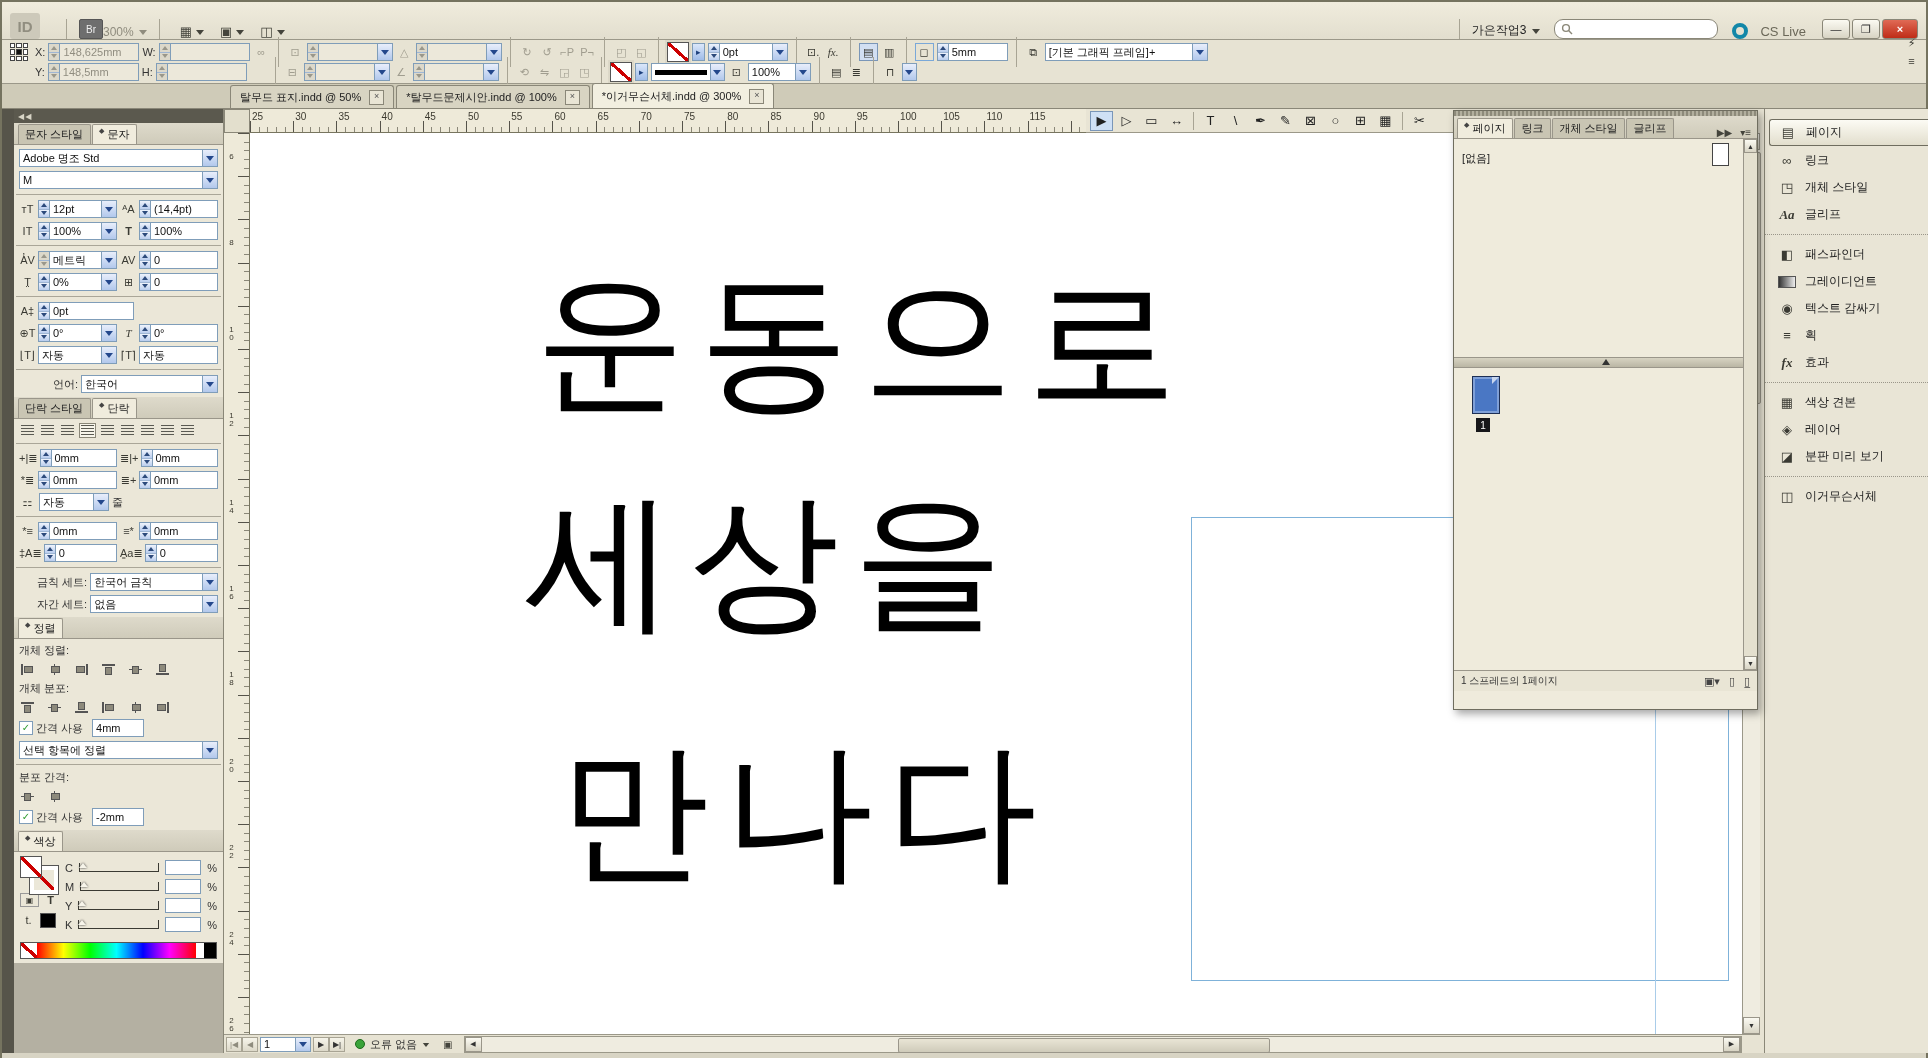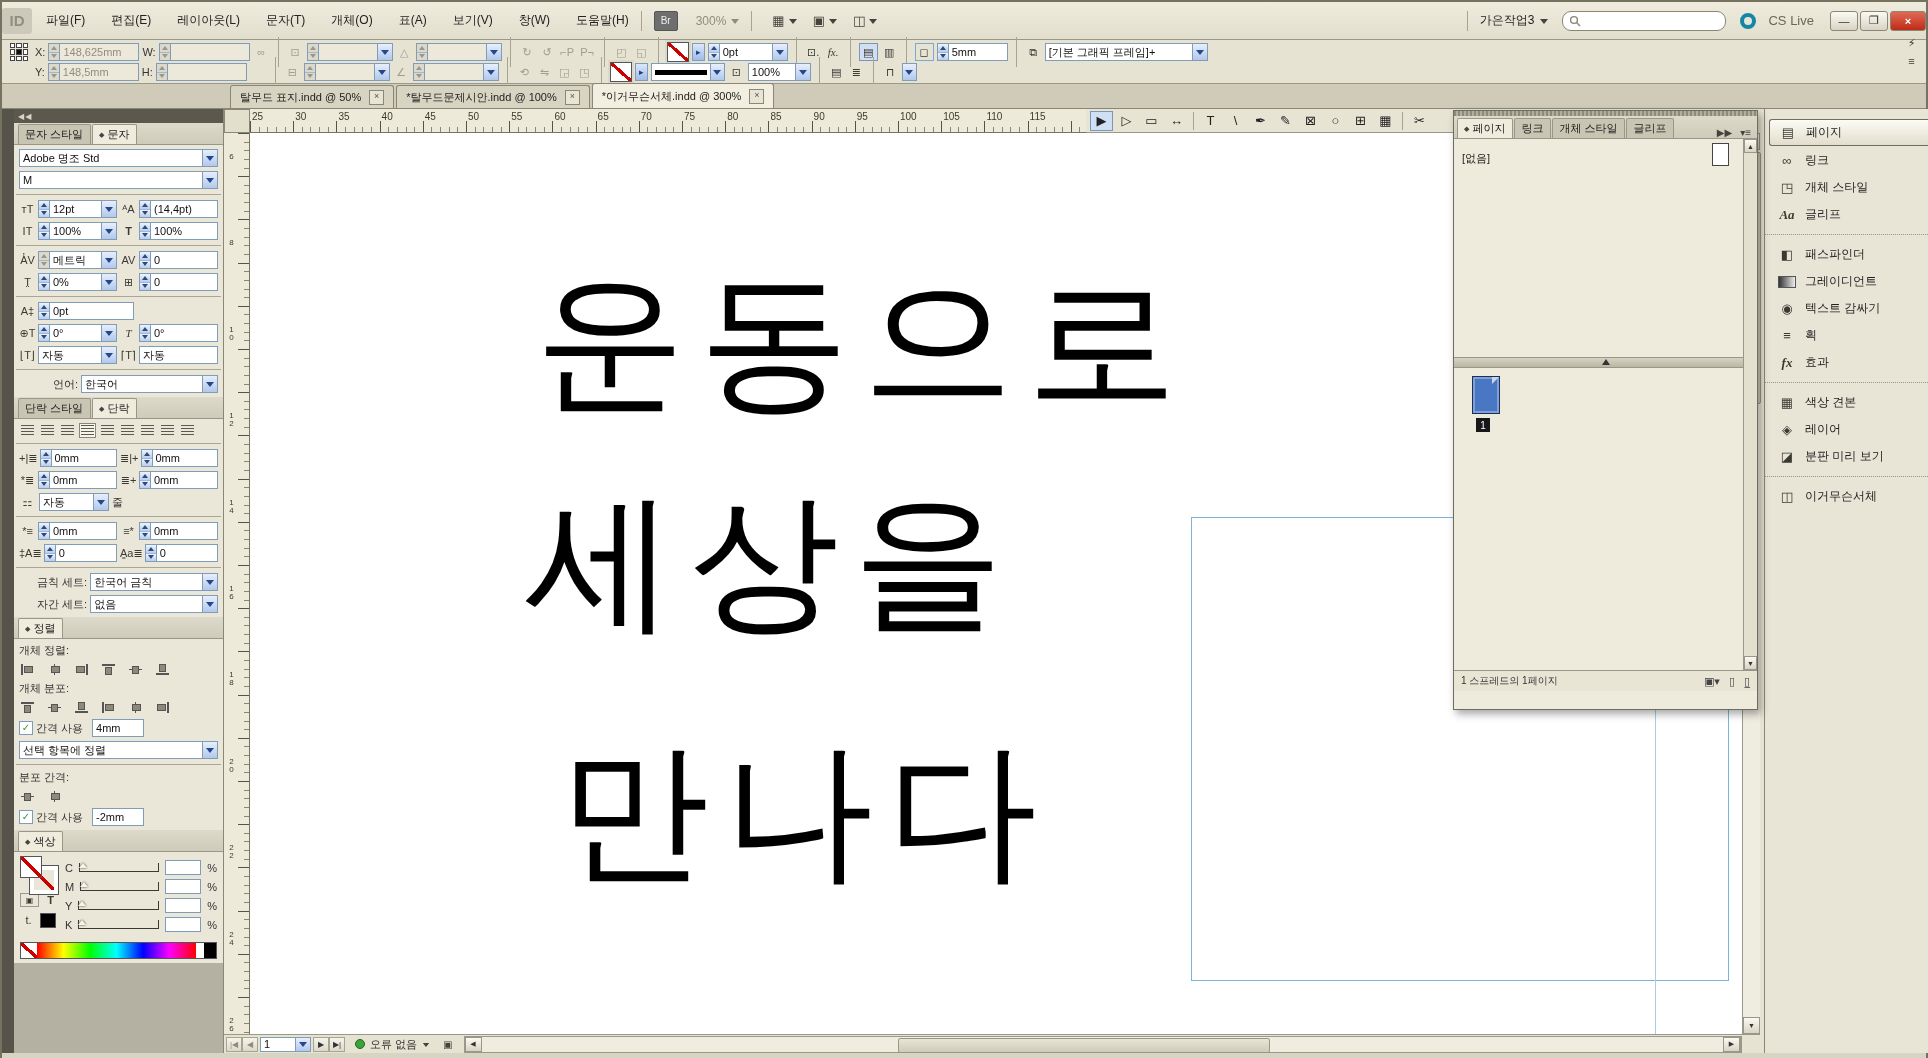--- a/index.html
+++ b/index.html
@@ -21,27 +21,27 @@
   .spin.dis .dn::after{border-top-color:#9a978b}
   .dd{width:15px;height:18px;background:linear-gradient(#e8eefb,#b2c8ec);border:1px solid #7f9db9;border-left:none;display:flex;align-items:center;justify-content:center;box-sizing:border-box}
   .dd::after{content:"";border:4px solid transparent;border-top:5px solid #24488c;margin-top:5px}
   .ic{min-width:17px;height:16px;display:flex;align-items:center;justify-content:center;font-size:11px;color:#3a3a33;text-align:center}
   .ic.grey{color:#a09d8f}
   .vsep{width:1px;height:30px;background:#a8a494;margin:0 5px}
   .lbl{color:#333;white-space:nowrap}
   .cb{width:12px;height:12px;background:#fff;border:1px solid #7f9db9;color:#2e9b2e;font-size:10px;line-height:11px;text-align:center;font-weight:bold}
 
   
-  #titlebar{position:absolute;left:0;top:0;width:100%;height:38px;display:flex;align-items:center;background:linear-gradient(#f0ecdd,#e2dece);border-bottom:1px solid #9b9889;padding:0 0;box-sizing:border-box}
+  #titlebar{position:absolute;left:0;top:0;width:100%;height:38px;display:flex;align-items:flex-end;background:linear-gradient(#f0ecdd,#e2dece);border-bottom:1px solid #9b9889;padding:0 8px;box-sizing:border-box}
   #id-logo{width:30px;height:26px;border-radius:3px;background:#cdc9ba;color:#918e80;font-weight:bold;font-size:15px;display:flex;align-items:center;justify-content:center;margin-right:14px}
   #menus{display:flex;gap:26px;font-size:12px;color:#222}
   .menu-item{cursor:default;white-space:nowrap}
   .tb-sep{width:1px;height:20px;background:#a8a494;margin:0 12px}
   #br-btn{width:22px;height:18px;background:#6e6e6e;color:#eee;font-size:10px;border-radius:2px;display:flex;align-items:center;justify-content:center;border:1px solid #555}
-  #zoom-dd{display:flex;align-items:center;gap:5px;color:#8f8c7e;font-size:12px;margin-left:18px}
+  #zoom-dd{display:flex;align-items:center;gap:5px;color:#8f8c7e;font-size:12px;}
   .mini-dd{display:flex;align-items:center;gap:4px;margin:0 8px;color:#44443c;font-size:13px}
   .caret{border:4px solid transparent;border-top:5px solid #44443c;margin-top:5px;display:inline-block}
   .caret.grey{border-top-color:#8f8c7e}
   #ws-dd{display:flex;align-items:center;gap:6px;font-size:12px;color:#222}
   #search-box{width:150px;height:18px;background:#fff;border:1px solid #8a8778;border-radius:9px;display:flex;align-items:center;padding:0 6px;margin:0 14px}
   #cslive{display:flex;align-items:center;gap:12px;color:#6b6859;font-size:13px}
   #cslive-icon{width:16px;height:16px;border-radius:50%;border:4px solid #1287a8;box-sizing:border-box}
   #winbtns{display:flex;gap:2px;margin-left:16px}
   .winbtn{width:26px;height:18px;border:1px solid #8a8778;border-radius:3px;background:linear-gradient(#fbfaf2,#d8d4c4);display:flex;align-items:center;justify-content:center;font-size:11px;color:#333}
   .winbtn.close{background:linear-gradient(#e06a55,#bf2c17);color:#fff;font-weight:bold;width:34px}
@@ -62,21 +62,21 @@
   #tabstrip{position:absolute;left:0;top:82px;width:100%;height:25px;background:#cfcbb8;border-bottom:1px solid #8a8778;display:flex;align-items:flex-end;padding-left:228px;box-sizing:border-box}
   .dtab{display:flex;align-items:center;gap:8px;height:22px;padding:0 9px;background:#d8d4c2;border:1px solid #8a8778;border-bottom:none;border-radius:3px 3px 0 0;margin-right:2px;font-size:11px;color:#222;white-space:nowrap}
   .dtab.act{background:#f2efe0;height:24px}
   .tabx{width:13px;height:13px;border:1px solid #8a8778;background:#e9e5d5;font-size:9px;line-height:11px;text-align:center;color:#555}
 
   
   #left-strip{position:absolute;left:0;top:107px;width:12px;height:944px;background:#56544a}
   #left-panel{position:absolute;left:12px;top:107px;width:210px;height:944px;background:#ebe7d8;border-right:1px solid #8a8778;box-sizing:border-box;overflow:hidden}
   .collapse-bar{height:14px;background:#5b594e;color:#d8d5c6;font-size:8px;display:flex;align-items:center;padding-left:4px;letter-spacing:1px}
   .ptabs{display:flex;align-items:flex-end;height:21px;background:linear-gradient(#dedacb,#cfcbba);border-bottom:1px solid #9a968a;padding-left:4px;gap:1px}
-  .ptab{padding:2px 7px 2px 6px;font-size:11px;color:#222;background:#c9c5b3;border:1px solid #9a968a;border-bottom:none;border-radius:2px 2px 0 0;white-space:nowrap;display:flex;align-items:center;gap:3px}
+  .ptab{padding:2px 7px 2px 6px;font-size:11px;color:#222;background:#c9c5b3;border:1px solid #9a968a;border-bottom:none;border-radius:2px 2px 0 0;white-space:nowrap;display:flex;gap:3px}
   .ptab.act{background:#f0ecdd}
   .dia{font-size:7px;color:#444}
   .prow{display:flex;align-items:center;gap:3px;margin:4px 5px}
   .pcol{display:flex;align-items:center;gap:2px;flex:1}
   .psep{border-top:1px solid #aaa698;margin:5px 2px}
   .pai{width:13px;height:11px;background:repeating-linear-gradient(#5a5a52 0 1px,transparent 1px 3px)}
   .palbtn{width:17px;height:15px;display:flex;align-items:center;justify-content:center}
   .palbtn.sel{background:#f7f5ea;border:1px solid #8a8778;box-sizing:border-box}
   .ai{width:13px;height:11px;position:relative}
   .ai::before{content:"";position:absolute;background:#555}
@@ -174,31 +174,20 @@
   #bottom-strip{position:absolute;left:0;top:1051px;width:100%;height:7px;background:#d8d4c4}
   .mini-ic{font-size:10px;color:#44443c;margin:0 3px}
 </style>
 </head>
 <body>
 
 <div id="app">
 
   <div id="titlebar">
     <div id="id-logo">ID</div>
-    <div id="menus">
-        <div class="menu-item">파일(F)</div>
-        <div class="menu-item">편집(E)</div>
-        <div class="menu-item">레이아웃(L)</div>
-        <div class="menu-item">문자(T)</div>
-        <div class="menu-item">개체(O)</div>
-        <div class="menu-item">표(A)</div>
-        <div class="menu-item">보기(V)</div>
-        <div class="menu-item">창(W)</div>
-        <div class="menu-item">도움말(H)</div>
-      </div>
     <div class="tb-sep"></div>
     <div id="br-btn">Br</div>
     <div id="zoom-dd">
         <span>300%</span>
         <span class="caret grey"></span>
       </div>
     <div class="tb-sep"></div>
     <div class="mini-dd">
         <span>▦</span>
         <span class="caret"></span>

